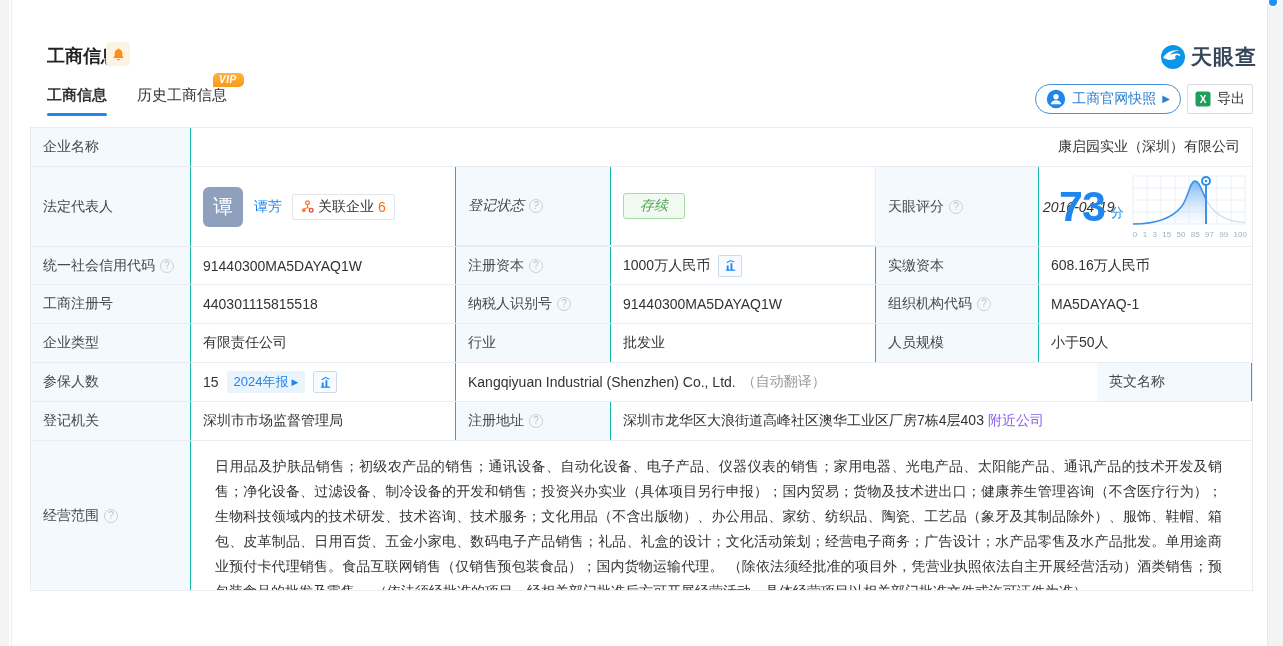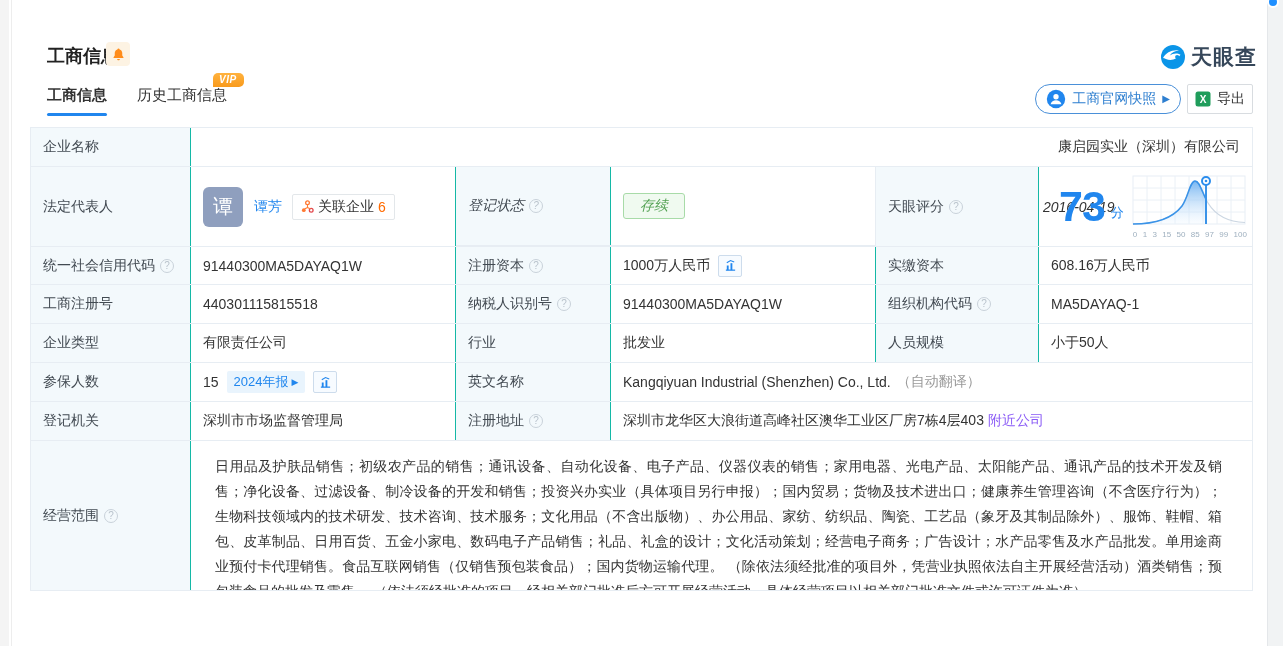--- a/index.html
+++ b/index.html
@@ -320,27 +320,27 @@
       </span>
       <span class="mini-chart-btn">
         <svg width="13" height="13" viewBox="0 0 14 14">
           <path d="M2 12h10" stroke="#2086ee" stroke-width="1.3"></path>
           <rect x="3" y="7" width="2" height="5" fill="#2086ee"></rect>
           <rect x="7" y="4.5" width="2" height="7.5" fill="#2086ee"></rect>
           <path d="M3 4l4-2.3 4 1.5" fill="none" stroke="#2086ee" stroke-width="1.2"></path>
         </svg>
       </span>
     </div>
-    <div class="cell lbl w3">
-        <span>英文名称</span>
-      </div>
     <div class="cell last" style="flex:1;">
       <span>Kangqiyuan Industrial (Shenzhen) Co., Ltd.</span>
       <span class="note">（自动翻译）</span>
     </div>
+    <div class="cell lbl w3">
+        <span>英文名称</span>
+      </div>
   </div>
 
   <div class="row h39">
     <div class="cell lbl w1">
         <span>登记机关</span>
       </div>
     <div class="cell w2">
         <span>深圳市市场监督管理局</span>
       </div>
     <div class="cell lbl w3">

